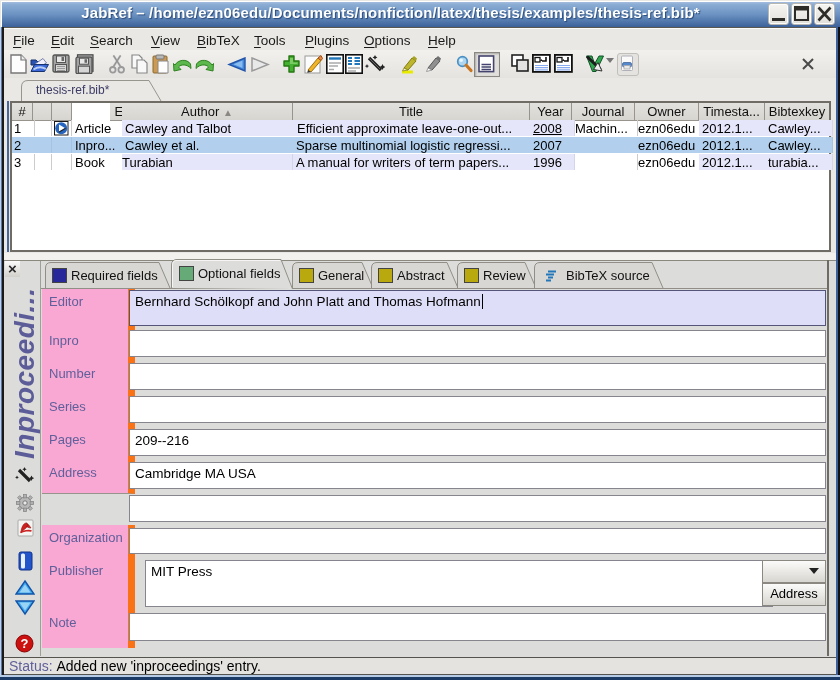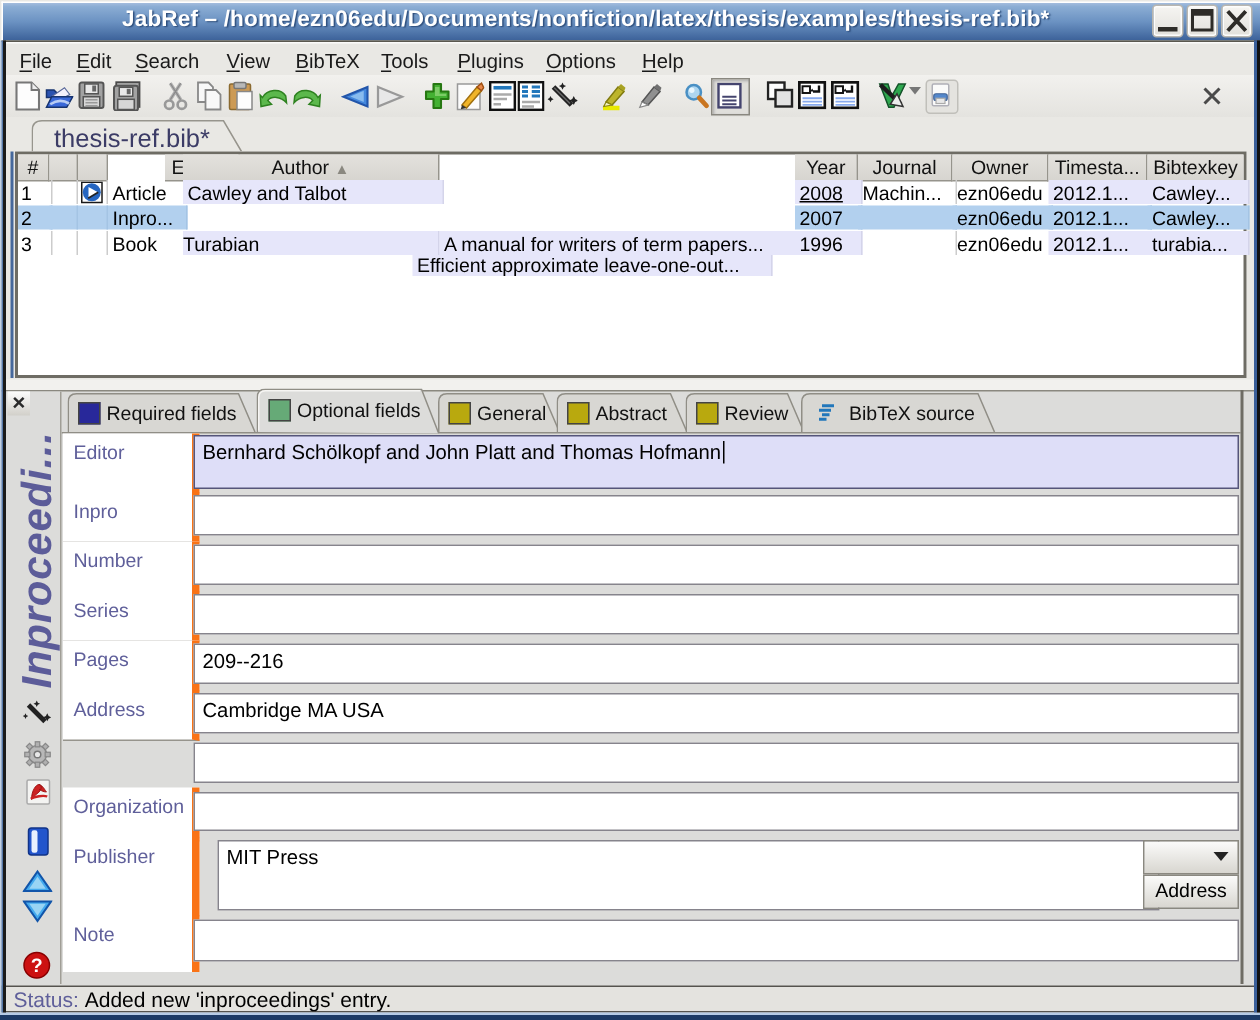--- a/index.html
+++ b/index.html
@@ -20,21 +20,21 @@
   
   #menubar{left:1px;top:27px;width:835px;height:23px;background:#e9e8e4;
     border-top:1px solid #5a584f;box-shadow:inset 0 1px 0 #fbfbfa;}
   .menu{position:absolute;top:5px;font-size:13.5px;color:#1a1a1a;}
   .menu u{text-decoration:underline;text-underline-offset:2px;}
   
   #toolbar{left:1px;top:50px;width:835px;height:28px;
     background:linear-gradient(#f2f1ee,#e4e3df);}
   
   #tabbar{left:1px;top:78px;width:835px;height:23px;background:#e9e8e4;}
-  #doctabtext{left:35px;top:5px;font-size:17px;color:#3c3c66;}
+  #doctabtext{left:35px;top:5px;font-size:12px;color:#3c3c66;}
   
   #tablepanel{left:10px;top:101px;width:817px;height:147px;background:#fff;
     border:2px solid #6e6c64;}
   .th{position:absolute;top:0;height:16px;background:linear-gradient(#e3e1dd,#d7d5d0);
      border-right:1px solid #96948c;border-bottom:1px solid #96948c;
      font-size:13px;color:#111;text-align:center;padding-top:1px;}
   .td{position:absolute;height:15px;font-size:13px;color:#000;
      border-right:1px solid #cccccc;padding-top:1px;white-space:nowrap;overflow:hidden;}
   .lav{background:#e6e6fa;border-right:1px solid #d4d4ea;}
   .sel{background:#b2d0ee !important;border-right:1px solid #a4c4e4 !important;}
@@ -43,22 +43,22 @@
     border-top:1px solid #8a887f;}
   .edtabtext{position:absolute;left:25px;top:6px;font-size:13px;color:#111;white-space:nowrap;}
   #edtabline{left:41px;top:288px;width:786px;height:1px;background:#908e86;}
   
   #sidebar{left:4px;top:261px;width:36px;height:395px;background:#dcdcda;
     border-right:1px solid #a09e96;}
   #vertlabel{font-family:"Liberation Sans",sans-serif;font-weight:bold;font-style:italic;
     font-size:28px;color:#5c5c99;transform:rotate(-90deg);transform-origin:left top;
     white-space:nowrap;letter-spacing:0.5px;}
   
-  .flabel{position:absolute;left:42px;width:79px;background:#ffffff;
-    border-bottom:1px solid #96948c;border-right:5px solid #f97316;
+  .flabel{position:absolute;left:42px;width:79px;background:#f9a8d4;
+    border-bottom:1px solid #96948c;border-right:7px solid #f97316;
     font-size:13px;color:#5f5f9a;padding:5px 0 0 7px;}
   .finput{position:absolute;left:129px;width:690px;background:#fff;
     border:1px solid #86848c;font-size:13.5px;color:#000;padding:3px 0 0 5px;white-space:nowrap;}
   
   #statusbar{left:1px;top:657px;width:833px;height:16px;background:#e4e3df;
     border:1px solid #55534e;font-size:14px;padding:0px 0 0 7px;}
   #statusbar b{color:#5f5f9a;font-weight:normal;}
   #botframe{left:0px;top:675px;width:840px;height:5px;background:linear-gradient(#b6cbe6 0 40%,#1c3a66 40% 100%);}
 </style>
 </head>
@@ -256,47 +256,50 @@
     </svg>
   <div class="abs" id="doctabtext">thesis-ref.bib*</div>
 </div>
 <div class="abs" id="tablepanel">
 
   <div class="th" style="left:0px;width:20px;">#</div>
   <div class="th" style="left:21px;width:18px;"></div>
   <div class="th" style="left:40px;width:19px;"></div>
   <div class="th" style="left:60px;width:49px;margin-left:38px;">Entry...</div>
   <div class="th" style="left:110px;width:170px;">Author <span style="color:#8a8880;font-size:10px;">▲</span></div>
+  <div class="th" style="left:281px;width:236px;">Title</div>
   <div class="th" style="left:518px;width:41px;">Year</div>
   <div class="th" style="left:560px;width:62px;">Journal</div>
   <div class="th" style="left:623px;width:63px;">Owner</div>
   <div class="th" style="left:687px;width:65px;">Timesta...</div>
   <div class="th" style="left:753px;width:64px;border-right:none;">Bibtexkey</div>
 
   <div class="td" style="left:0px;top:17px;width:20px;padding-left:2px;">1</div>
   <div class="td" style="left:21px;top:17px;width:18px;"></div>
   <div class="td" style="left:40px;top:17px;width:19px;"><svg width="16" height="15" style="margin-left:2px">
         <rect x="0.5" y="0.5" width="13.5" height="13.5" fill="none" stroke="#1a1a1a"></rect>
         <circle cx="7.2" cy="7.2" r="6" fill="#2565c0"></circle>
         <path d="M5 3.6 L11.3 7.2 L5 10.8 Z" fill="#fff"></path>
         <path d="M4.8 11.2 L11.5 7.2" stroke="#222" stroke-width="1.2"></path>
       </svg></div>
   <div class="td" style="left:60px;top:17px;width:49px;padding-left:3px;">Article</div>
   <div class="td lav" style="left:110px;top:17px;width:170px;padding-left:3px;">Cawley and Talbot</div>
-  <div class="td lav" style="left:263px;top:17px;width:236px;padding-left:3px;margin-top:48px;">Efficient approximate leave-one-out...</div>
+  <div class="td lav" style="left:282px;top:17px;width:236px;padding-left:3px;">Efficient approximate leave-one-out...</div>
   <div class="td lav" style="left:518px;top:17px;width:41px;padding-left:3px;text-decoration:underline;">2008</div>
   <div class="td" style="left:560px;top:17px;width:62px;padding-left:3px;">Machin...</div>
   <div class="td" style="left:623px;top:17px;width:63px;padding-left:3px;">ezn06edu</div>
   <div class="td lav" style="left:687px;top:17px;width:65px;padding-left:3px;">2012.1...</div>
   <div class="td lav" style="left:753px;top:17px;width:64px;padding-left:3px;">Cawley...</div>
 
   <div class="td sel" style="left:0px;top:34px;width:20px;padding-left:2px;">2</div>
   <div class="td sel" style="left:21px;top:34px;width:18px;"></div>
   <div class="td sel" style="left:40px;top:34px;width:19px;"></div>
   <div class="td sel" style="left:60px;top:34px;width:49px;padding-left:3px;">Inpro...</div>
+  <div class="td sel" style="left:110px;top:34px;width:170px;padding-left:3px;">Cawley et al.</div>
+  <div class="td sel" style="left:281px;top:34px;width:236px;padding-left:3px;">Sparse multinomial logistic regressi...</div>
   <div class="td sel" style="left:518px;top:34px;width:41px;padding-left:3px;">2007</div>
   <div class="td sel" style="left:560px;top:34px;width:62px;padding-left:3px;"></div>
   <div class="td sel" style="left:623px;top:34px;width:63px;padding-left:3px;">ezn06edu</div>
   <div class="td sel" style="left:687px;top:34px;width:65px;padding-left:3px;">2012.1...</div>
   <div class="td sel" style="left:753px;top:34px;width:64px;padding-left:3px;">Cawley...</div>
 
   <div class="td" style="left:0px;top:51px;width:20px;padding-left:2px;">3</div>
   <div class="td" style="left:21px;top:51px;width:18px;"></div>
   <div class="td" style="left:40px;top:51px;width:19px;"></div>
   <div class="td" style="left:60px;top:51px;width:49px;padding-left:3px;">Book</div>

